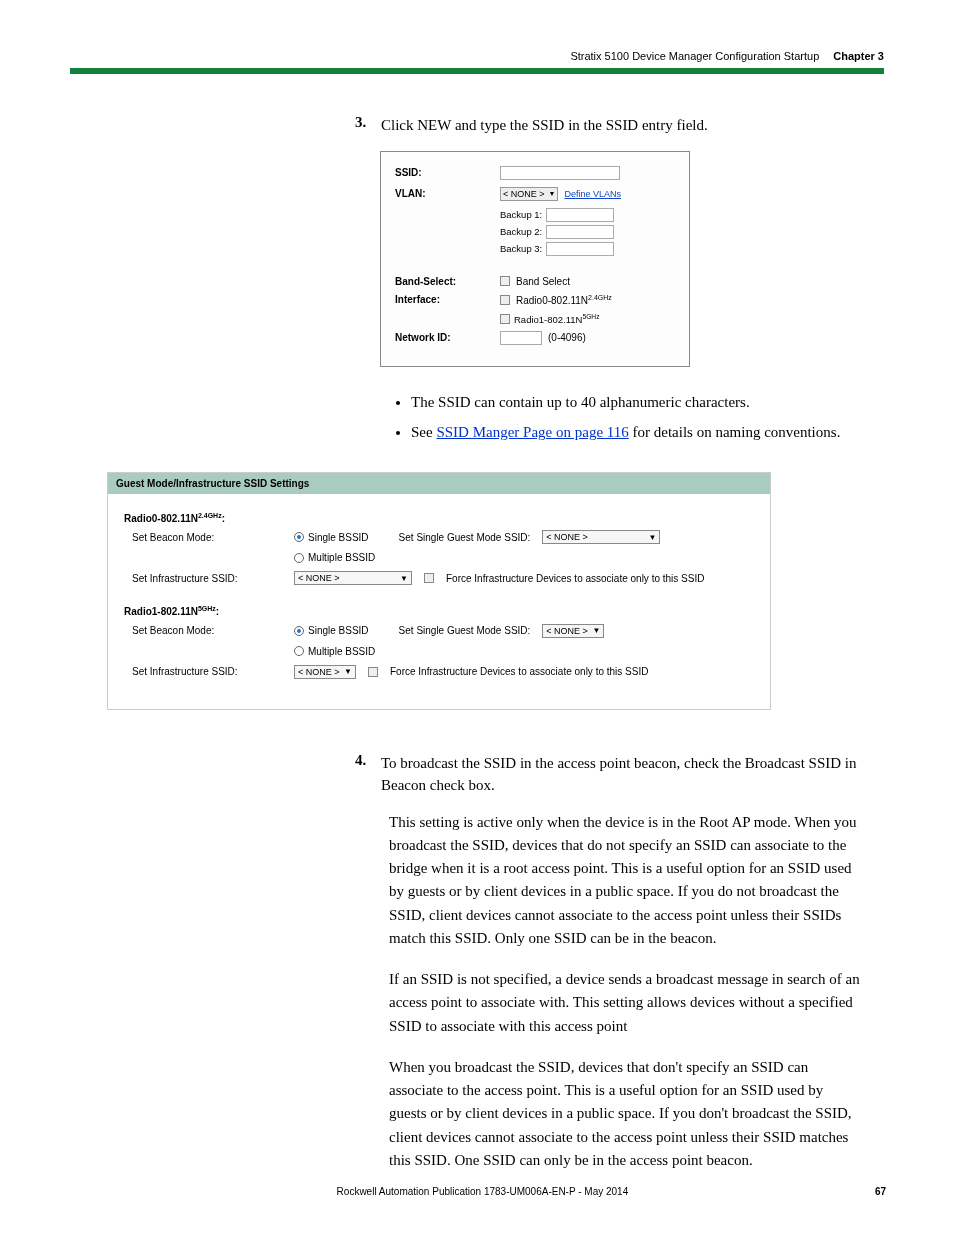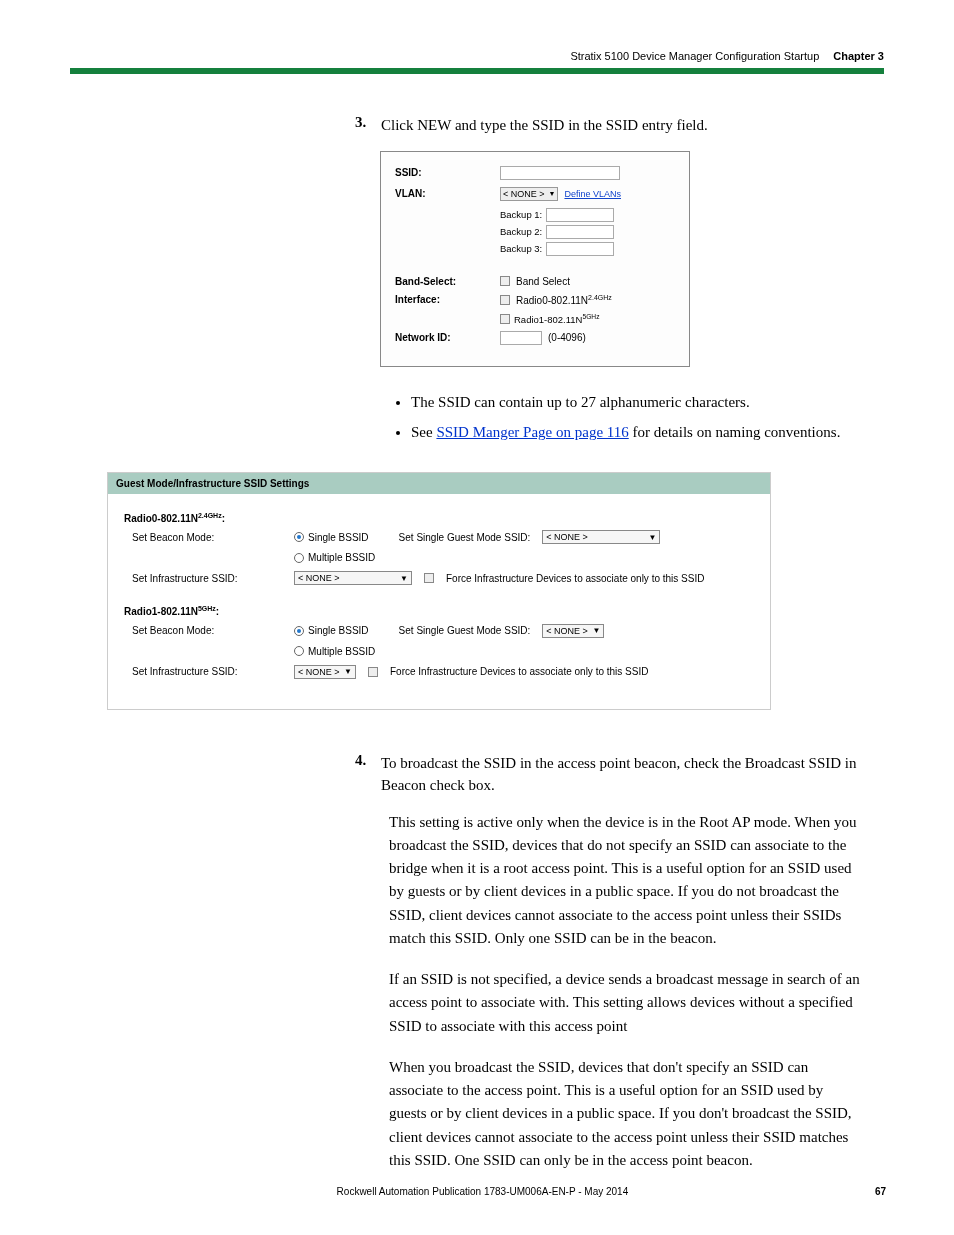--- a/index.html
+++ b/index.html
@@ -163,21 +163,21 @@
   <div class="fig-row" style="margin-top:6px;">
     <div class="fig-label">Network ID:</div>
     <div class="fig-content">
         <input class="fig-input narrow" style=""> 
         <span>(0-4096)</span>
       </div>
   </div>
 </div>
 
 <ul class="bullet-list">
-  <li>The SSID can contain up to 27 alphanumeric characters.</li>
+  <li>The SSID can contain up to 40 alphanumeric characters.</li>
   <li>
     <span>See </span><a class="link">SSID Manger Page on page 116</a><span> for details on naming conventions.</span>
   </li>
 </ul>
 
 <div class="figure2">
   <div class="fig2-header">Guest Mode/Infrastructure SSID Settings</div>
   <div class="fig2-body">
     <div class="fig2-section-title"><span>Radio0-802.11N</span><sup>2.4GHz</sup><span>:</span></div>
     <div class="fig2-row">

